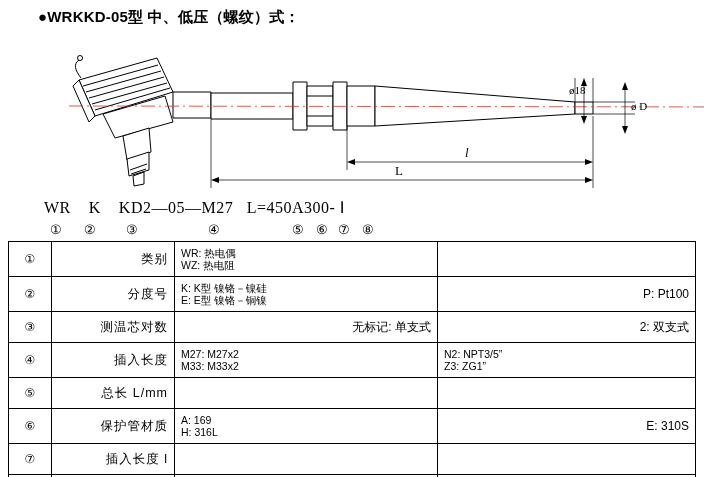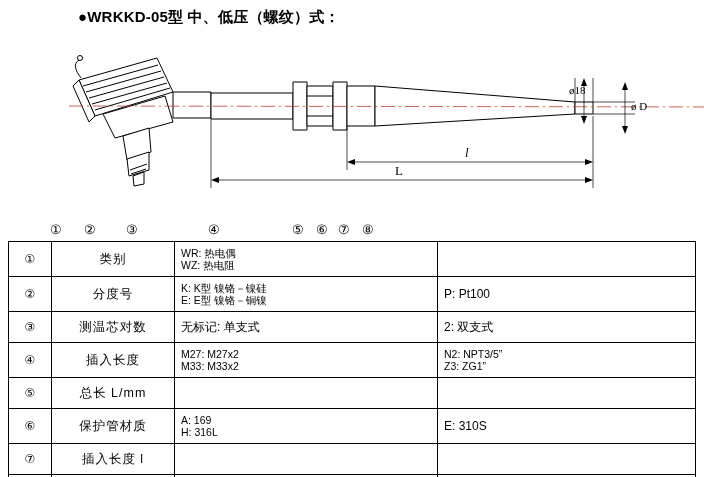--- a/index.html
+++ b/index.html
@@ -23,21 +23,20 @@
 
   
   .title {
     position: absolute;
     left: 38px;
     top: 8px;
     font-size: 15px;
     font-weight: bold;
     letter-spacing: 0.2px;
     white-space: nowrap;
-    margin-left: 40px;
   }
   .title .bullet {
     font-size: 15px;
     line-height: 1;
   }
 
   
   .drawing {
     position: absolute;
     left: 0;
@@ -89,37 +88,38 @@
     vertical-align: middle;
     height: 26px;
   }
   td.c-num {
     width: 30px;
     text-align: center;
     font-size: 12px;
   }
   td.c-name {
     width: 110px;
-    text-align: center;
+    text-align: right;
     font-size: 12.5px;
     letter-spacing: 1px;
   }
   td.c-v1 {
     width: 250px;
   }
   td.c-v2 {
   }
   .v-sm {
     font-size: 10.5px;
     line-height: 12.5px;
     font-family: Liberation Sans, sans-serif;
   }
   .v-md {
     font-size: 12px;
     line-height: 14px;
+    text-align: right;
   }
   .blank { }
   .rowtall td { height: 30px; }
 
   
   .l2 { display: block; }
 </style>
 </head>
 <body>
 
@@ -205,20 +205,26 @@
         <line x1="166" y1="89" x2="166" y2="158"></line>
         <line x1="548" y1="140" x2="548" y2="158"></line>
         <line x1="170" y1="150" x2="544" y2="150"></line>
         <polygon points="166,150 174,147 174,153" fill="#000" stroke="none"></polygon>
         <polygon points="548,150 540,147 540,153" fill="#000" stroke="none"></polygon>
       </g>
       <text x="350" y="145" font-size="13" font-family="Liberation Serif, serif" fill="#000">L</text>
     </svg>
   </div>
 
+  <div class="codeline">
+    <span>WR</span>&nbsp;&nbsp;&nbsp;
+    <span>K</span>&nbsp;&nbsp;&nbsp;
+    <span>KD2—05—M27</span>&nbsp;&nbsp;
+    <span>L=450A300- Ⅰ</span>
+  </div>
 
   <div class="circlerow">
     <span class="circ" style="left:50px;">①</span>
     <span class="circ" style="left:84px;">②</span>
     <span class="circ" style="left:126px;">③</span>
     <span class="circ" style="left:208px;">④</span>
     <span class="circ" style="left:292px;">⑤</span>
     <span class="circ" style="left:316px;">⑥</span>
     <span class="circ" style="left:338px;">⑦</span>
     <span class="circ" style="left:362px;">⑧</span>

